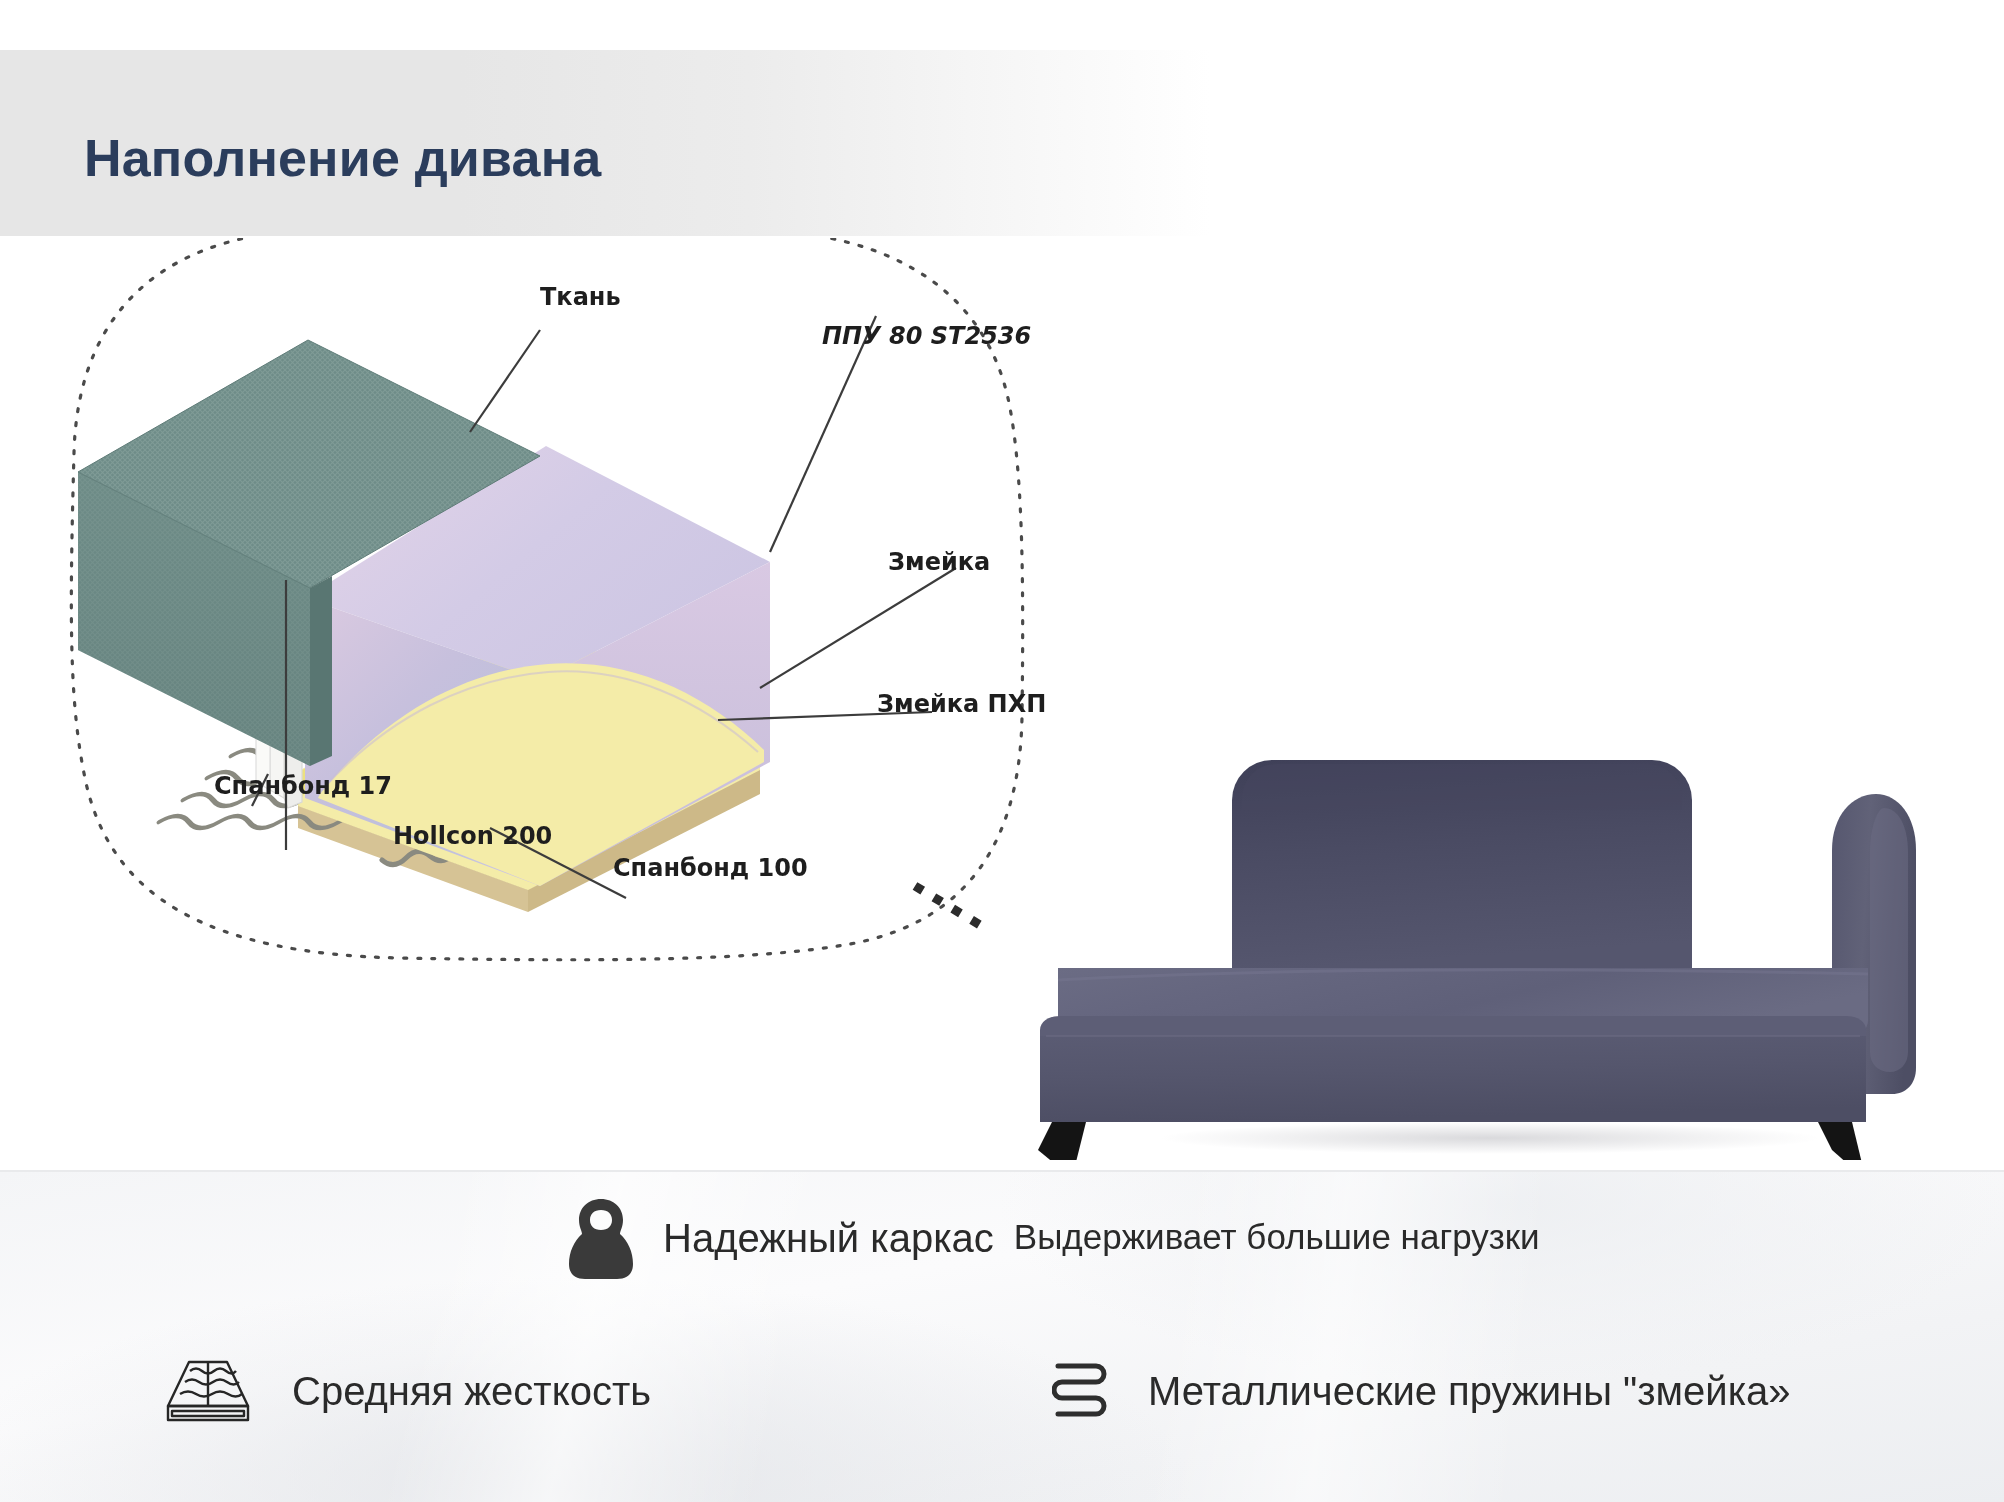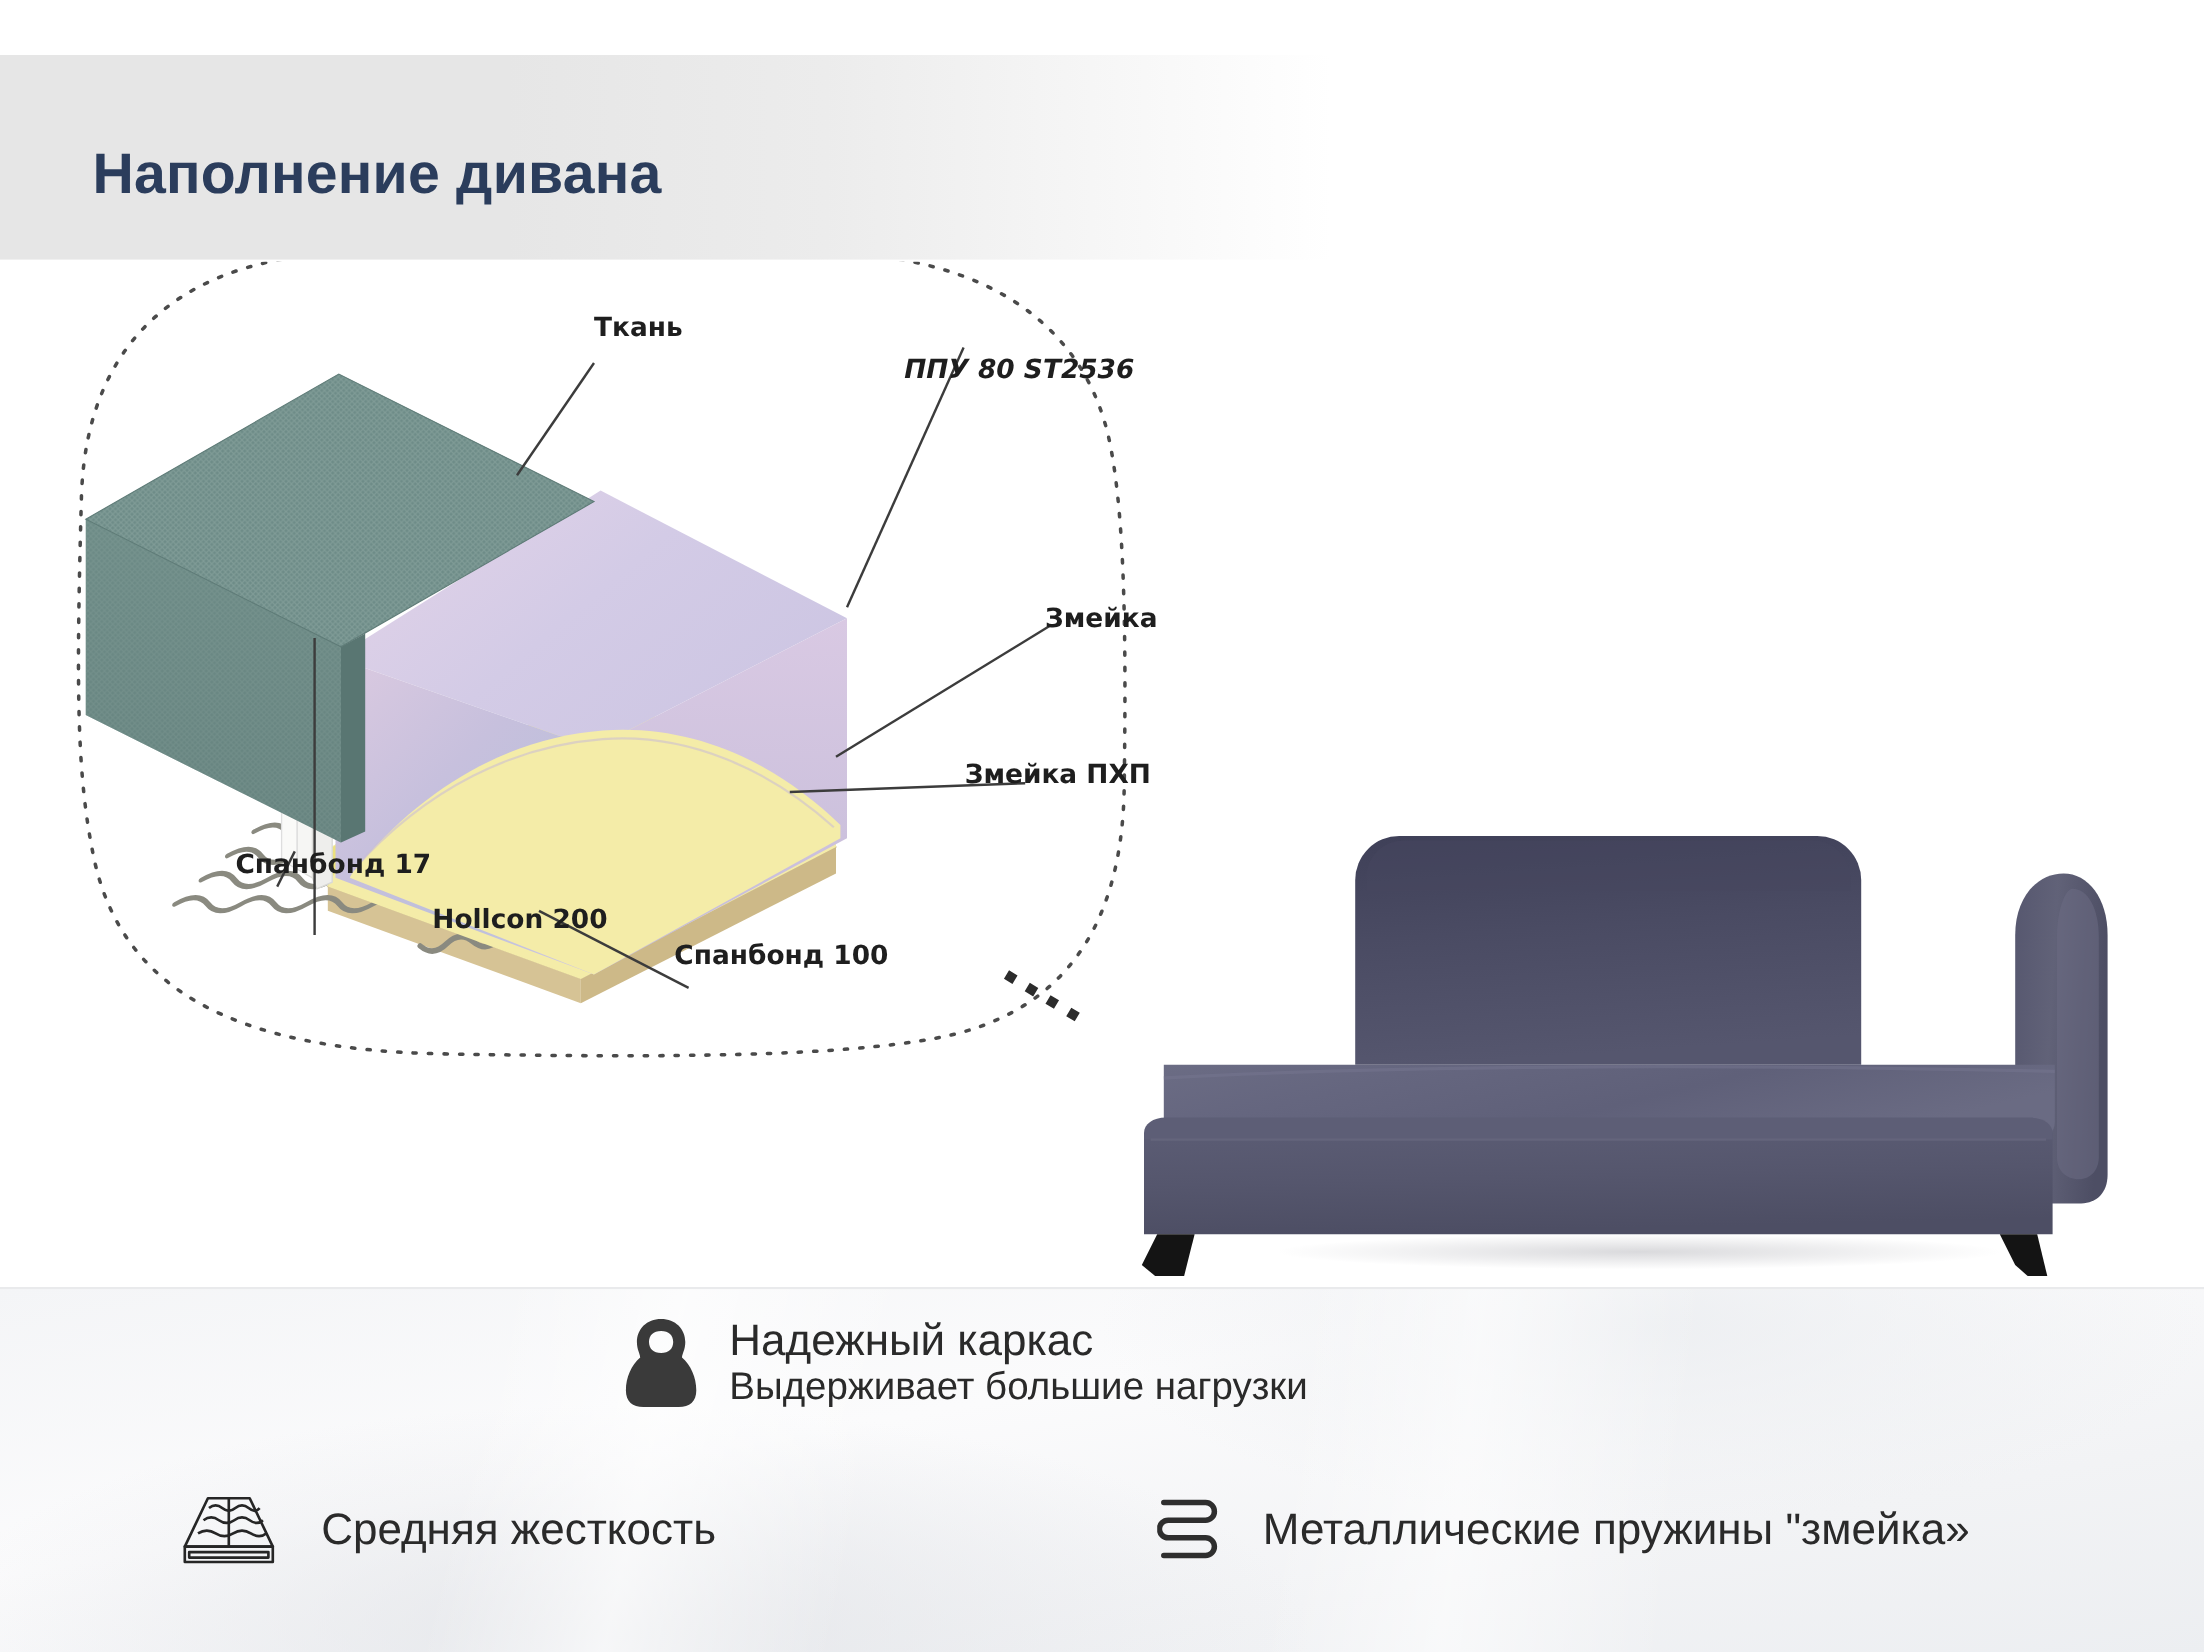--- a/index.html
+++ b/index.html
@@ -60,21 +60,21 @@
   .diagram-label {
     position: absolute;
     font-family: "DejaVu Sans", sans-serif;
     font-size: 24px;
     font-weight: 600;
     color: #1e1e1e;
     white-space: nowrap;
   }
   #lbl-tkan   { left: 540px; top: 283px; }
   #lbl-ppu    { left: 822px; top: 322px; font-style: italic; }
-  #lbl-zmeyka { left: 950px; top: 548px; }
+  #lbl-zmeyka { left: 888px; top: 548px; }
   #lbl-ramka  { left: 877px; top: 690px; }
   #lbl-span17 { left: 214px; top: 772px; }
   #lbl-hollcon{ left: 393px; top: 822px; }
   #lbl-span100{ left: 613px; top: 854px; }
 
   
   #sofa {
     position: absolute;
     left: 1000px;
     top: 730px;
@@ -111,21 +111,21 @@
     display: flex;
     align-items: center;
     z-index: 2;
   }
   .feature .f-icon {
     flex: 0 0 auto;
     display: flex;
     align-items: center;
     justify-content: center;
   }
-  .feature .f-text { display: flex; flex-direction: column; justify-content: center; }
+  .feature .f-text { display: flex; flex-direction: row; justify-content: center; gap: 20px; }
   .f-title {
     font-size: 40px;
     color: #2a2a2a;
     line-height: 1.08;
     white-space: nowrap;
   }
   .f-sub {
     font-size: 35px;
     color: #2a2a2a;
     line-height: 1.12;

